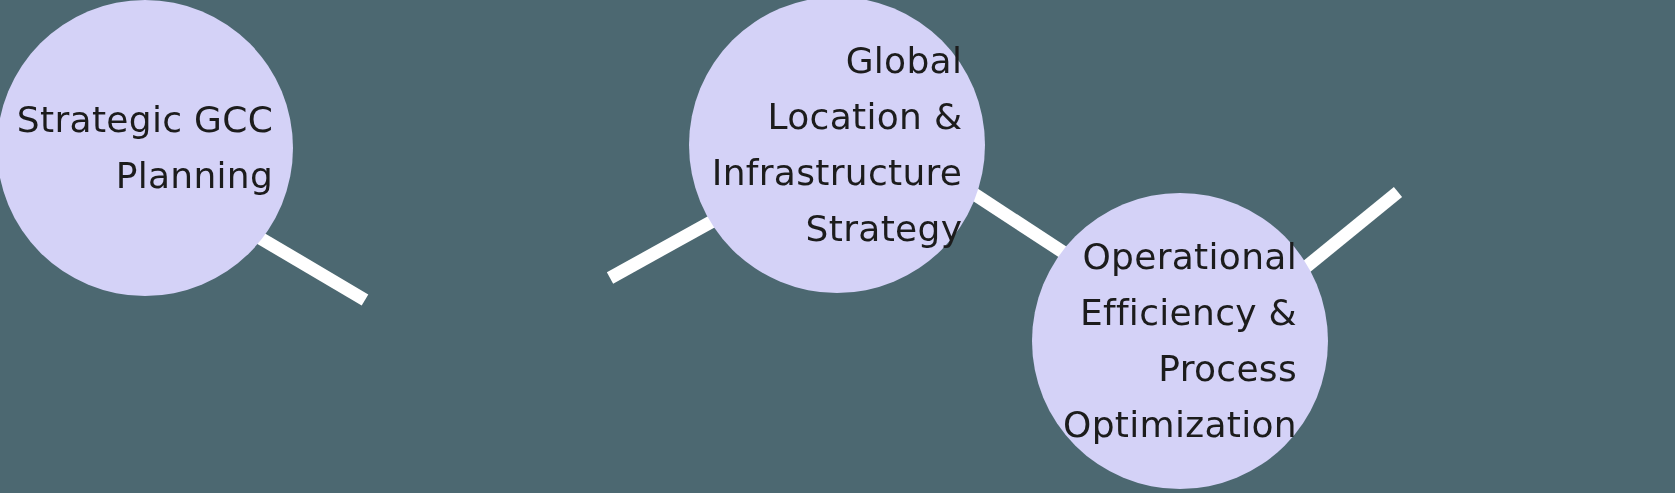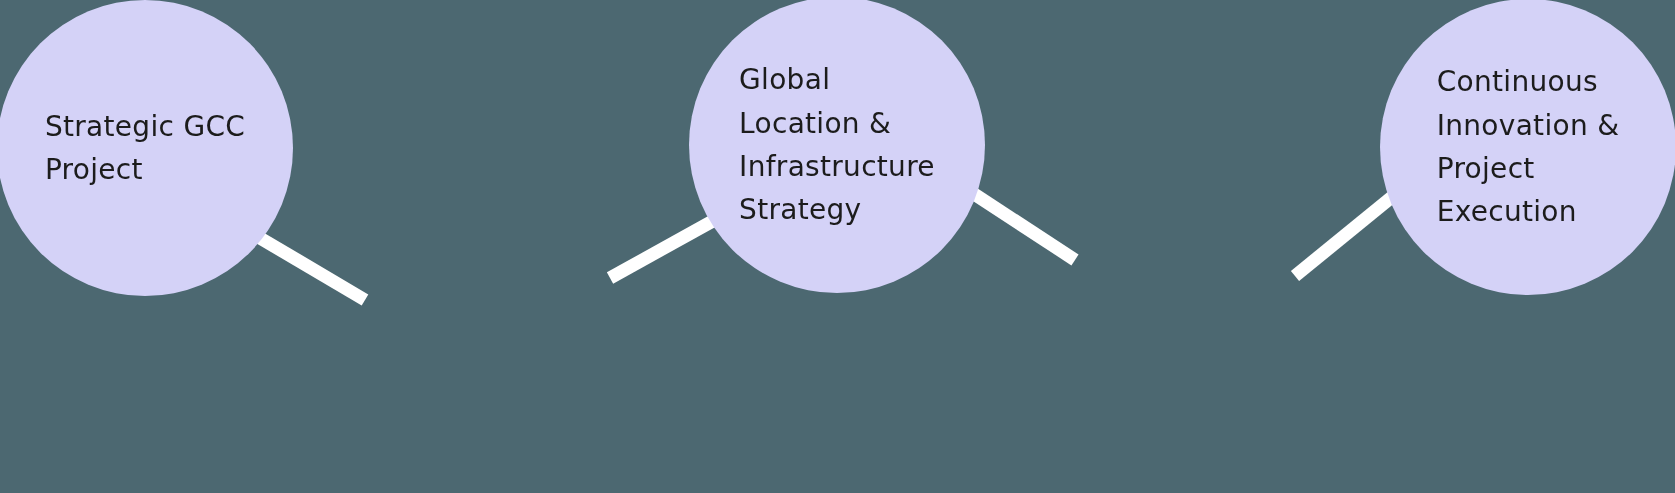--- a/index.html
+++ b/index.html
@@ -37,22 +37,22 @@
     width: 296px;
     height: 296px;
     border-radius: 50%;
     background: var(--node-fill);
     display: flex;
     align-items: center;
     justify-content: center;
   }
   .node-label {
     white-space: pre-line;
-    text-align: left;
-    font-size: 28px;
+    text-align: right;
+    font-size: 36px;
     line-height: 1.55;
     color: var(--node-text);
     letter-spacing: 0.3px;
   }
   .node-1 { left: -3px;   top: 0px;   }
   .node-2 { left: 340px;  top: 192px; }
   .node-3 { left: 689px;  top: -3px;  }
   .node-4 { left: 1032px; top: 193px; }
   .node-5 { left: 1380px; top: -1px;  }
 </style>
@@ -63,32 +63,32 @@
 
   <svg class="connectors" viewBox="0 0 1675 493" xmlns="http://www.w3.org/2000/svg">
     <line x1="255" y1="235" x2="365" y2="300"></line>
     <line x1="610" y1="278" x2="720" y2="217"></line>
     <line x1="965" y1="188" x2="1075" y2="260"></line>
     <line x1="1295" y1="276" x2="1398" y2="192"></line>
   </svg>
 
   <div class="node node-1">
     <span class="node-label">Strategic GCC
-Project</span>
+Planning</span>
   </div>
 
 
   <div class="node node-3">
     <span class="node-label">Global
 Location &amp;
 Infrastructure
 Strategy</span>
   </div>
 
+  <div class="node node-4">
+    <span class="node-label">Operational
+Efficiency &amp;
+Process
+Optimization</span>
+  </div>
 
-  <div class="node node-5">
-    <span class="node-label">Continuous
-Innovation &amp;
-Project
-Execution</span>
-  </div>
 
 </div>
 
 </body></html>

